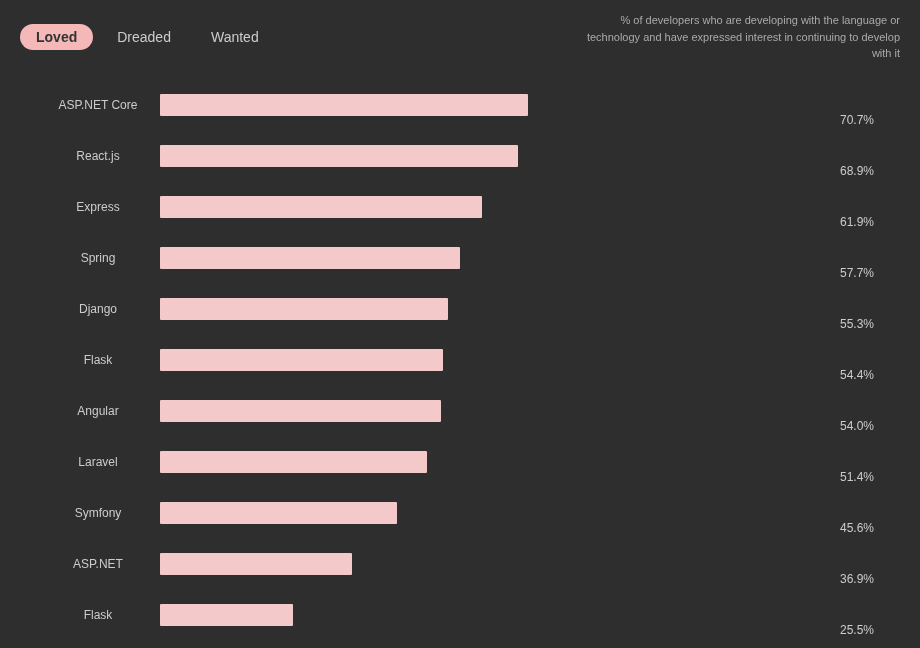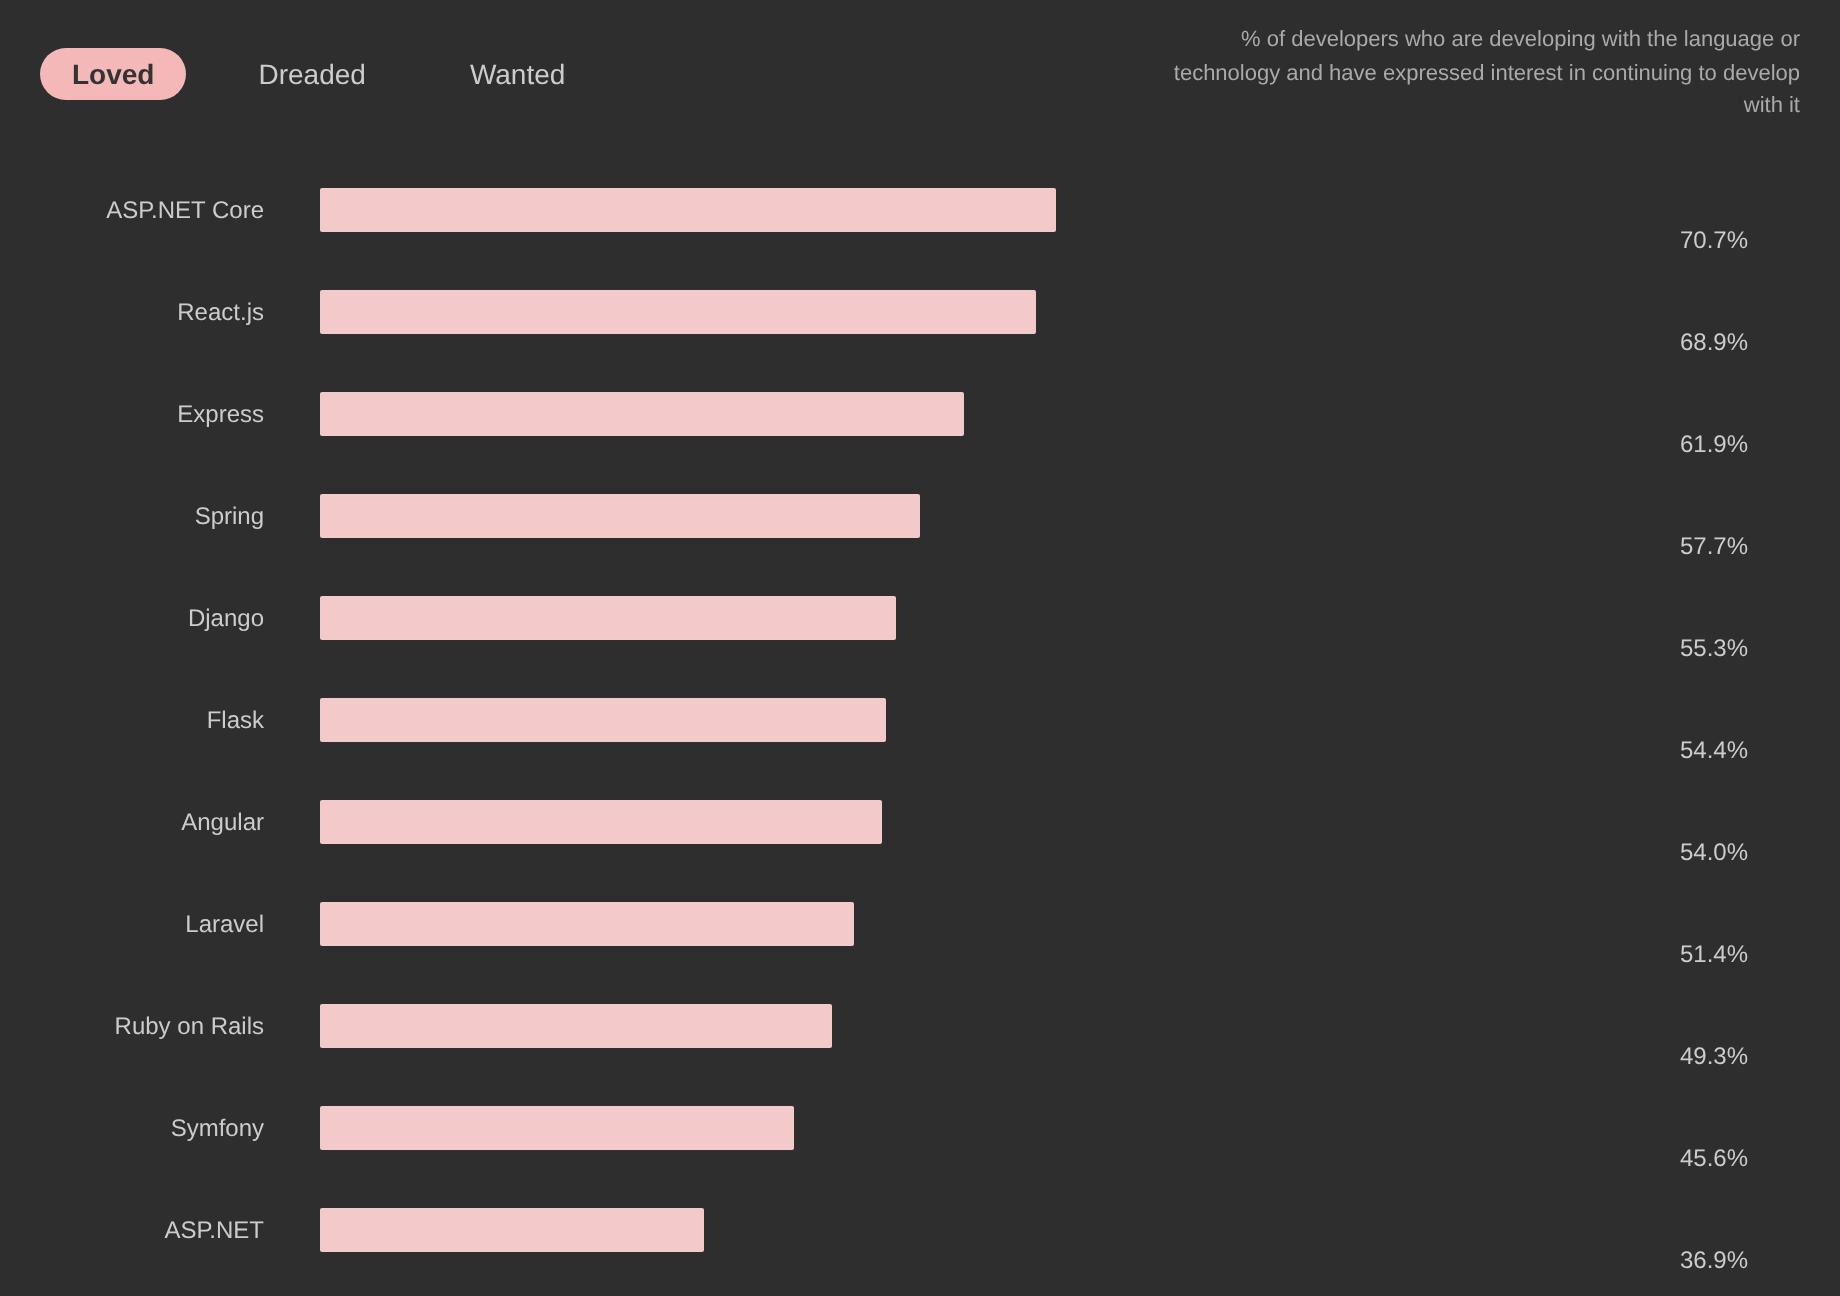--- a/index.html
+++ b/index.html
@@ -12,21 +12,21 @@
     }
     .header {
       display: flex;
       align-items: center;
       padding: 12px 20px;
       justify-content: space-between;
     }
     .tabs {
       display: flex;
       align-items: flex-end;
-      gap: 20px;
+      gap: 8px;
     }
     .tab {
       padding: 5px 16px;
       border-radius: 20px;
       font-size: 14px;
       cursor: pointer;
       border: none;
       background: transparent;
       color: #ccc;
     }
@@ -45,24 +45,24 @@
     .chart-area {
       padding: 10px 40px 20px 40px;
     }
     .bar-row {
       display: flex;
       align-items: center;
       margin-bottom: 8px;
     }
     .bar-label {
       width: 120px;
-      text-align: right;
+      text-align: center;
       font-size: 12px;
       color: #ccc;
-      padding-right: 28px;
+      padding-right: 4px;
       flex-shrink: 0;
     }
     .bar-container {
       flex: 1;
       height: 22px;
       position: relative;
     }
     .bar-fill {
       height: 100%;
       background-color: #f4c9c9;
@@ -141,27 +141,20 @@
       <div class="bar-value">54.0%</div>
     </div>
     <div class="bar-row">
       <div class="bar-label">Laravel</div>
       <div class="bar-container">
         <div class="bar-fill" style="width: 267.28px;"></div>
       </div>
       <div class="bar-value">51.4%</div>
     </div>
     <div class="bar-row">
-      <div class="bar-label">Ruby on Rails</div>
-      <div class="bar-container">
-        <div class="bar-fill" style="width: 256.36px;"></div>
-      </div>
-      <div class="bar-value">49.3%</div>
-    </div>
-    <div class="bar-row">
       <div class="bar-label">Symfony</div>
       <div class="bar-container">
         <div class="bar-fill" style="width: 237.12px;"></div>
       </div>
       <div class="bar-value">45.6%</div>
     </div>
     <div class="bar-row">
       <div class="bar-label">ASP.NET</div>
       <div class="bar-container">
         <div class="bar-fill" style="width: 191.88px;"></div>

